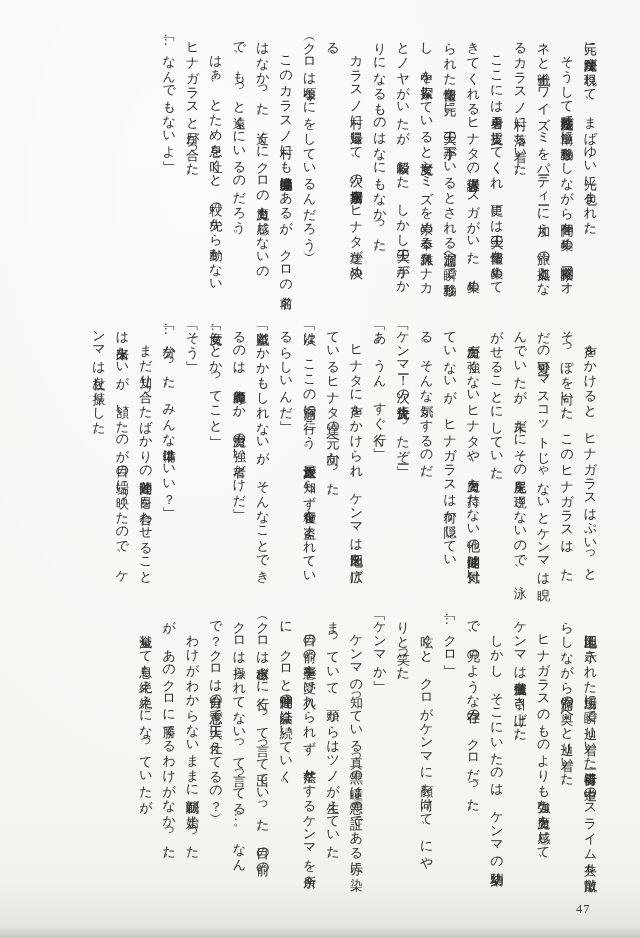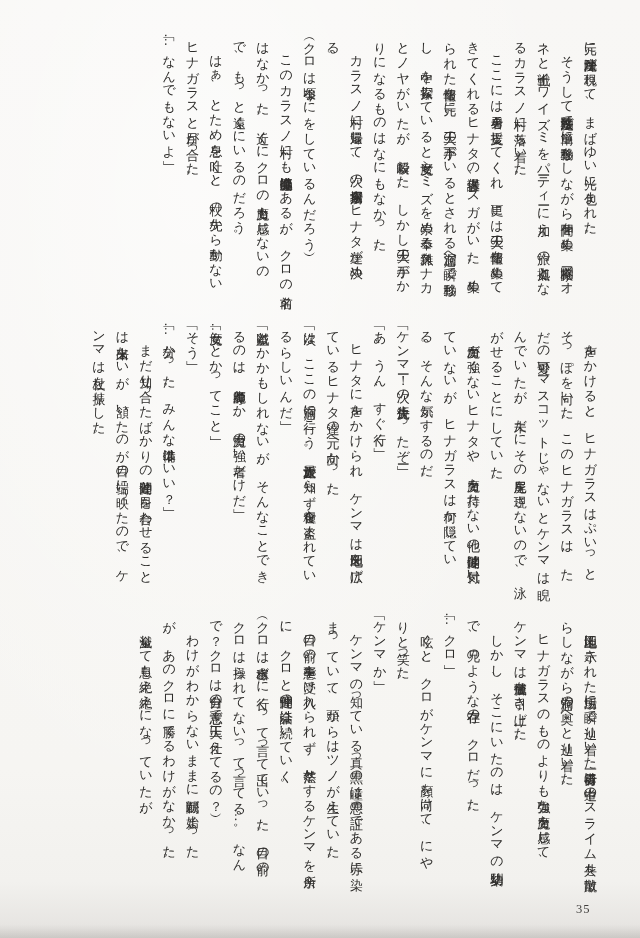--- a/index.html
+++ b/index.html
@@ -93,16 +93,16 @@
     <p>「…クロ」</p>
     <p>　呟くと、クロがケンマに顔を向けて、にやりと笑った。</p>
     <p>「ケンマか」</p>
     <p>　ケンマの知っている真っ黒の瞳は悪の証である赤に染まっていて、頭からはツノが生えていた。</p>
     <p>　目の前の事態を受け入れられず、茫然とするケンマを余所に、クロと仲間達の会話は続いていく。</p>
     <p>（クロは出稼ぎに行くって言って出ていった。目の前のクロは操られてないって言ってる…。なんで？クロは自分の意志で大王に仕えてるの？）</p>
     <p>　わけがわからないままに戦闘が始まったが、あのクロに勝てるわけがなかった。</p>
     <p>　全滅して息も絶え絶えになっていたが、</p>
   </div>
 
-  <div class="page-number">35</div>
+  <div class="page-number">47</div>
 
   <div class="bottom-shade"></div>
 </div>
 
 </body></html>

